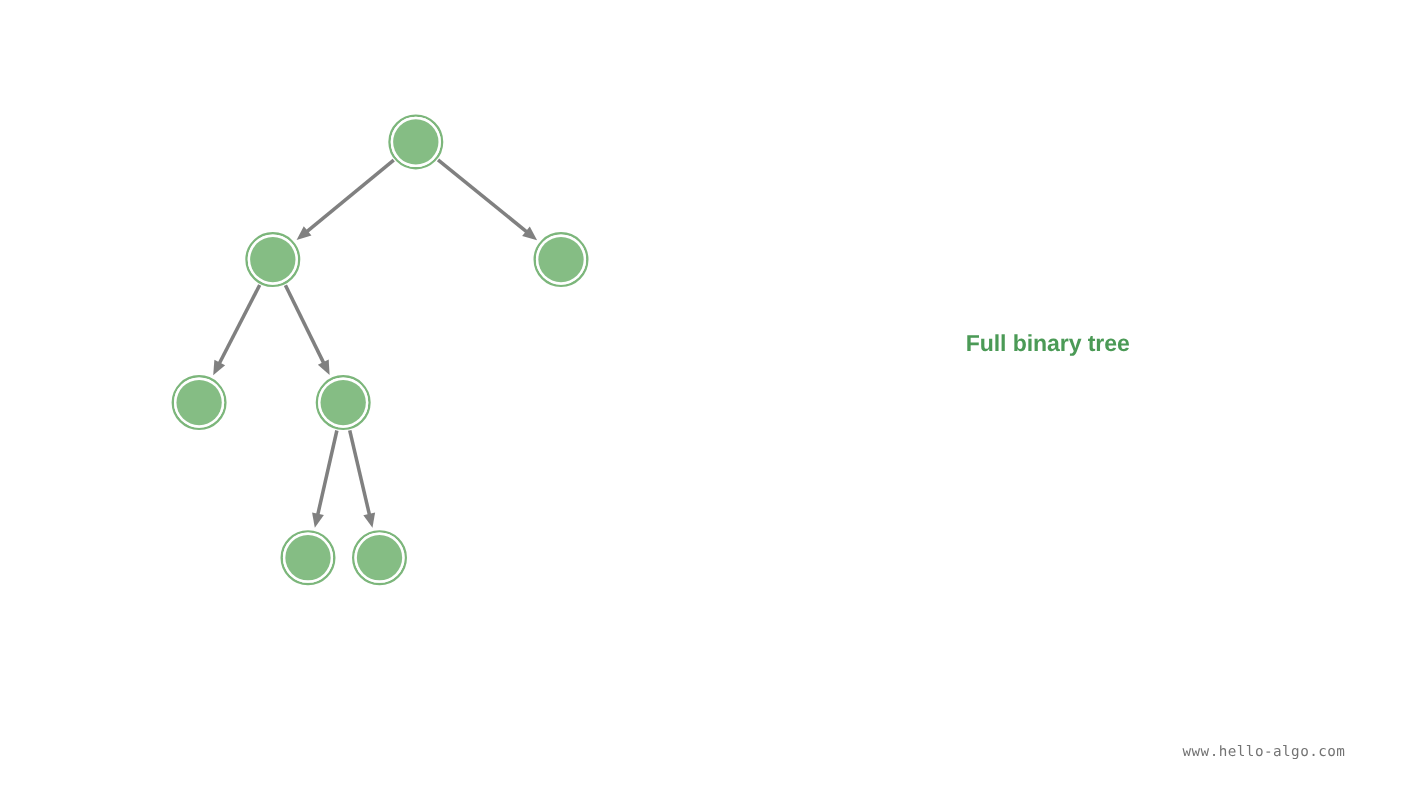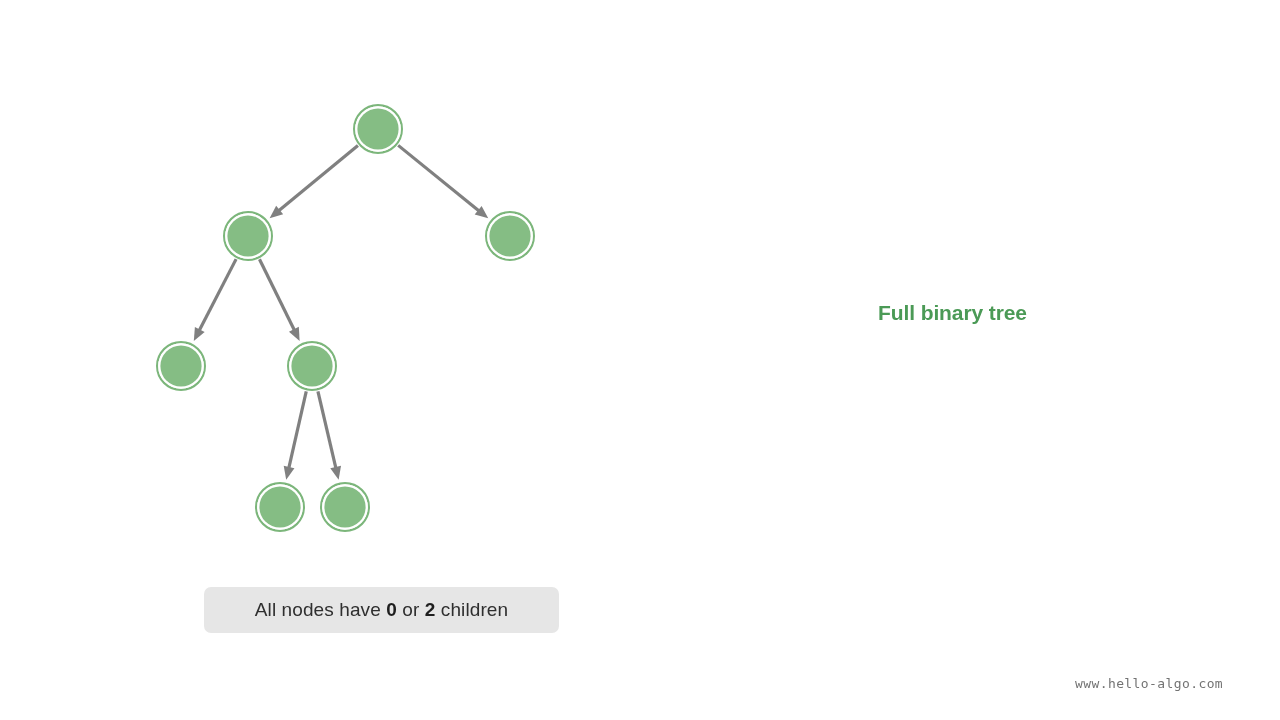--- a/index.html
+++ b/index.html
@@ -127,21 +127,16 @@
         <g>
           <circle cx="345" cy="507" r="23.9" fill="none" stroke="#7cb67b" stroke-width="2.2"></circle>
           <circle cx="345" cy="507" r="21.7" fill="none" stroke="#ffffff" stroke-width="2.2"></circle>
           <circle cx="345" cy="507" r="20.6" fill="#85bd84"></circle>
         </g>
       </g>
     </svg>
 
   <div class="title-label">Full binary tree</div>
 
-  <div class="caption-box">
-    <div class="caption-text">
-      <span class="caption-seg">All nodes have </span><b>0</b><span class="caption-seg"> or </span><b>2</b><span class="caption-seg"> children</span>
-    </div>
-  </div>
 
   <div class="watermark">www.hello-algo.com</div>
 
 </div>
 
 </body></html>

